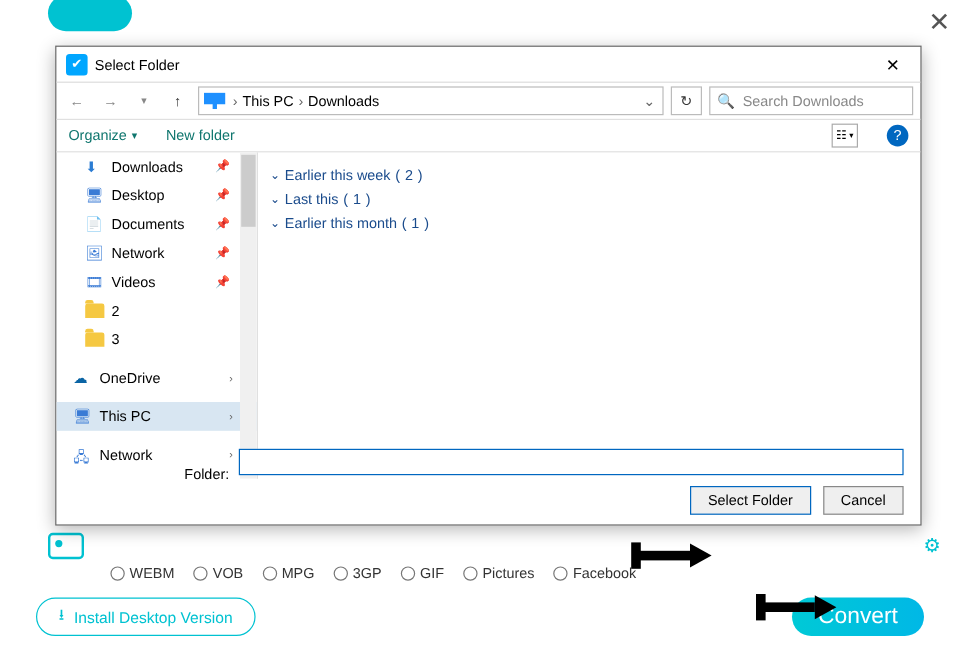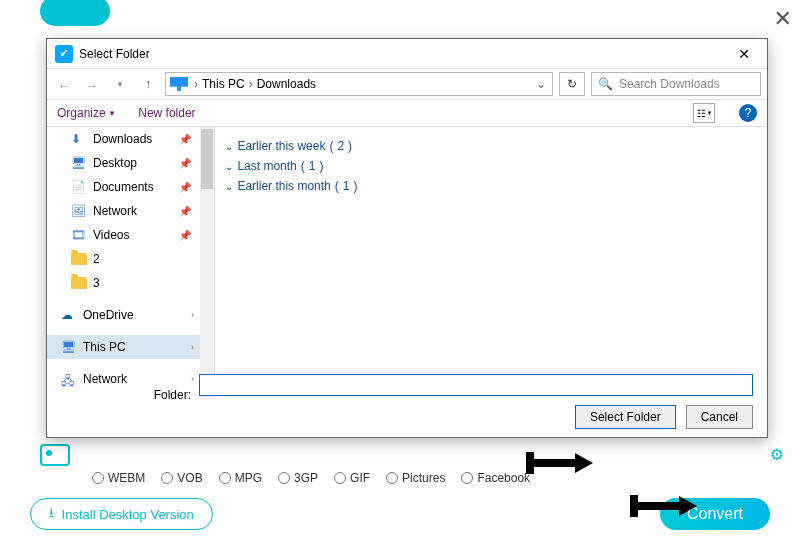--- a/index.html
+++ b/index.html
@@ -10,40 +10,40 @@
   .close-x-top { position:absolute; right:8px; top:6px; font-size:22px; color:#555; cursor:pointer; }
 
   .format-bar { position:absolute; left:40px; right:10px; top:440px; height:30px; display:flex; align-items:center; gap:16px; font-size:12px; color:#333; z-index:1;}
   .format-icon { width:30px; height:22px; border:2px solid #00c2d1; border-radius:4px; position:relative; margin-right:6px;}
   .format-icon::after{content:""; position:absolute; left:4px; top:4px; width:6px; height:6px; background:#00c2d1; border-radius:50%;}
   .radio-item { display:flex; align-items:center; gap:4px; cursor:pointer;margin-top:46px;}
   .radio-dot { width:12px; height:12px; border:1px solid #777; border-radius:50%; }
   .settings-gear { position:absolute; right:16px; top:445px; color:#00c2d1; font-size:16px; }
 
   .install-btn { position:absolute; left:30px; top:498px; height:32px; padding:0 18px; border:1.5px solid #00c2d1; border-radius:16px; background:#fff; color:#00c2d1; font-size:13px; display:flex; align-items:center; gap:8px; cursor:pointer;}
-  .convert-btn { position:absolute; right:30px; top:498px; height:32px; width:110px; border:none; border-radius:16px; background:linear-gradient(90deg,#00c9d6,#00b8e6); color:#fff; font-size:16px; cursor:pointer;}
+  .convert-btn { position:absolute; right:30px; top:498px; height:32px; width:110px; border:none; border-radius:16px; background:linear-gradient(90deg,#00c9d6,#00b8e6); color:#fff; font-size:19px; cursor:pointer;}
 
   
   .dialog { position:absolute; left:46px; top:38px; width:722px; height:400px; background:#fff; border:1px solid #666; box-shadow:0 4px 14px rgba(0,0,0,.3); z-index:10;}
   .titlebar { height:30px; display:flex; align-items:center; padding:0 8px; border-bottom:1px solid #ddd; font-size:12px;}
   .titlebar .app-icon{width:18px;height:18px;background:#00a6ff;border-radius:3px;display:flex;align-items:center;justify-content:center;color:#fff;font-size:11px;margin-right:6px;}
   .titlebar .spacer{flex:1;}
   .titlebar .close{width:30px;text-align:center;font-size:14px;cursor:pointer;}
 
   .navrow { height:30px; display:flex; align-items:center; padding:0 6px; gap:6px; font-size:12px;}
   .nav-btn{width:22px;height:22px;display:flex;align-items:center;justify-content:center;color:#888;cursor:pointer;}
   .nav-btn.enabled{color:#333;}
   .path-box{flex:1;height:24px;border:1px solid #bbb;display:flex;align-items:center;padding:0 4px;gap:2px;}
   .pc-icon{width:18px;height:14px;background:#1e90ff;clip-path:polygon(0 0,100% 0,100% 70%,60% 70%,60% 100%,40% 100%,40% 70%,0 70%);margin-right:2px;}
   .chev{color:#666;padding:0 2px;}
   .refresh-btn{width:26px;height:24px;border:1px solid #bbb;display:flex;align-items:center;justify-content:center;color:#333;cursor:pointer;}
   .search-box{width:170px;height:24px;border:1px solid #bbb;display:flex;align-items:center;padding:0 6px;gap:6px;color:#888;}
 
   .toolbar{height:28px;border-top:1px solid #e0e0e0;border-bottom:1px solid #e0e0e0;display:flex;align-items:center;padding:0 10px;gap:24px;font-size:12px;}
-  .tb-item{color:#701a75;cursor:pointer;display:flex;align-items:center;gap:4px;}
+  .tb-item{color:#0f766e;cursor:pointer;display:flex;align-items:center;gap:4px;}
   .tb-spacer{flex:1;}
   .view-btn{width:22px;height:20px;border:1px solid #aaa;display:flex;align-items:center;justify-content:center;font-size:10px;cursor:pointer;}
   .help-btn{width:18px;height:18px;border-radius:50%;background:#0067c0;color:#fff;font-size:12px;display:flex;align-items:center;justify-content:center;cursor:pointer;}
 
   .body{display:flex;height:272px;}
   .sidebar{width:168px;border-right:1px solid #e0e0e0;overflow:hidden;font-size:12px;position:relative;}
   .sidebar-scroll{position:absolute;right:0;top:0;width:14px;height:100%;background:#f0f0f0;}
   .sidebar-thumb{position:absolute;right:1px;top:2px;width:12px;height:60px;background:#ccc;}
   .sb-item{height:24px;display:flex;align-items:center;padding-left:14px;gap:6px;cursor:pointer;position:relative;}
   .sb-item.child{padding-left:24px;}
@@ -231,21 +231,21 @@
           <span class="sb-ico" style="color:#3a7bd5;">🖧</span>
           <span>Network</span>
         </div>
       <div class="sidebar-scroll">
           <div class="sidebar-thumb"></div>
         </div>
     </div>
 
     <div class="content">
       <div class="group-hdr"><span class="chev2">⌄</span><span>Earlier this week</span> (<span>2</span>)</div>
-      <div class="group-hdr"><span class="chev2">⌄</span><span>Last month</span> (<span>1</span>)</div>
+      <div class="group-hdr"><span class="chev2">⌄</span><span>Last this</span> (<span>1</span>)</div>
       <div class="group-hdr"><span class="chev2">⌄</span><span>Earlier this month</span> (<span>1</span>)</div>
     </div>
   </div>
 
   <div class="folder-row">
     <label>Folder:</label>
     <input class="folder-input" value="" style="">
   </div>
 
   <div class="btn-row">

